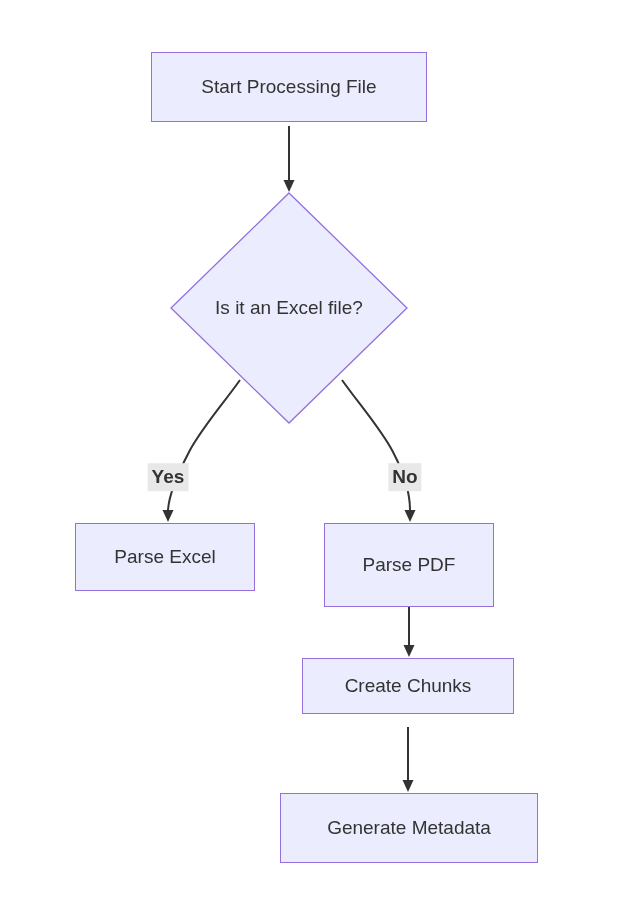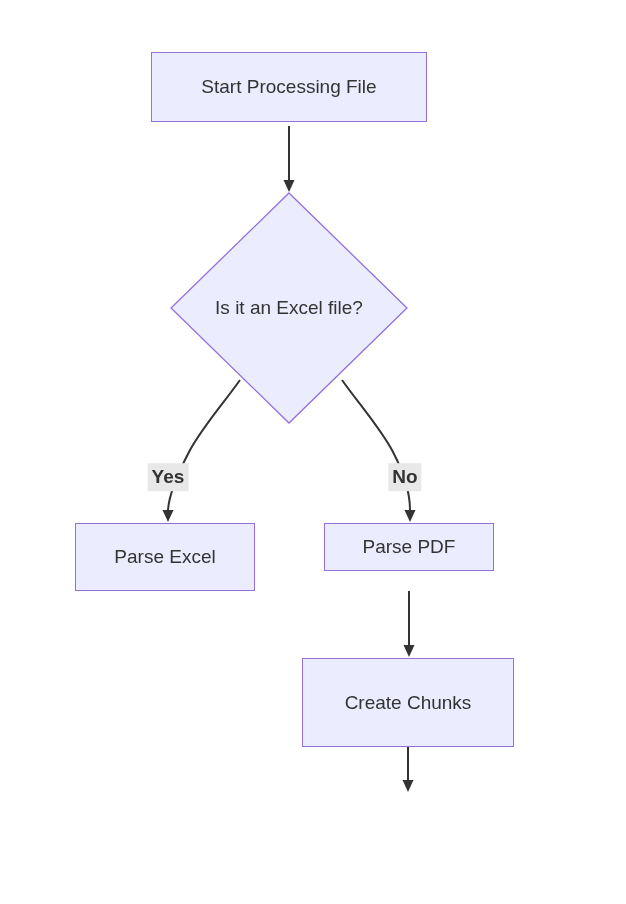--- a/index.html
+++ b/index.html
@@ -75,28 +75,31 @@
   </div>
 
   <div class="diamond-label" style="left:171px;top:193px;width:236px;height:230px;">
     <span>Is it an Excel file?</span>
   </div>
 
   <div class="node" style="left:75px;top:523px;width:180px;height:68px;">
     <span>Parse Excel</span>
   </div>
 
-  <div class="node" style="left:324px;top:523px;width:170px;height:48px;">
+  <div class="node" style="left:324px;top:523px;width:170px;height:84px;">
     <span>Parse PDF</span>
   </div>
 
-  <div class="node" style="left:302px;top:658px;width:212px;height:89px;">
+  <div class="node" style="left:302px;top:658px;width:212px;height:56px;">
     <span>Create Chunks</span>
   </div>
 
+  <div class="node" style="left:280px;top:793px;width:258px;height:70px;">
+    <span>Generate Metadata</span>
+  </div>
 
   <div class="edge-label" style="left:168px;top:477px;">
     <span>Yes</span>
   </div>
 
   <div class="edge-label" style="left:387px;top:477px;margin-left:18px;">
     <span>No</span>
   </div>
 
 </div>

